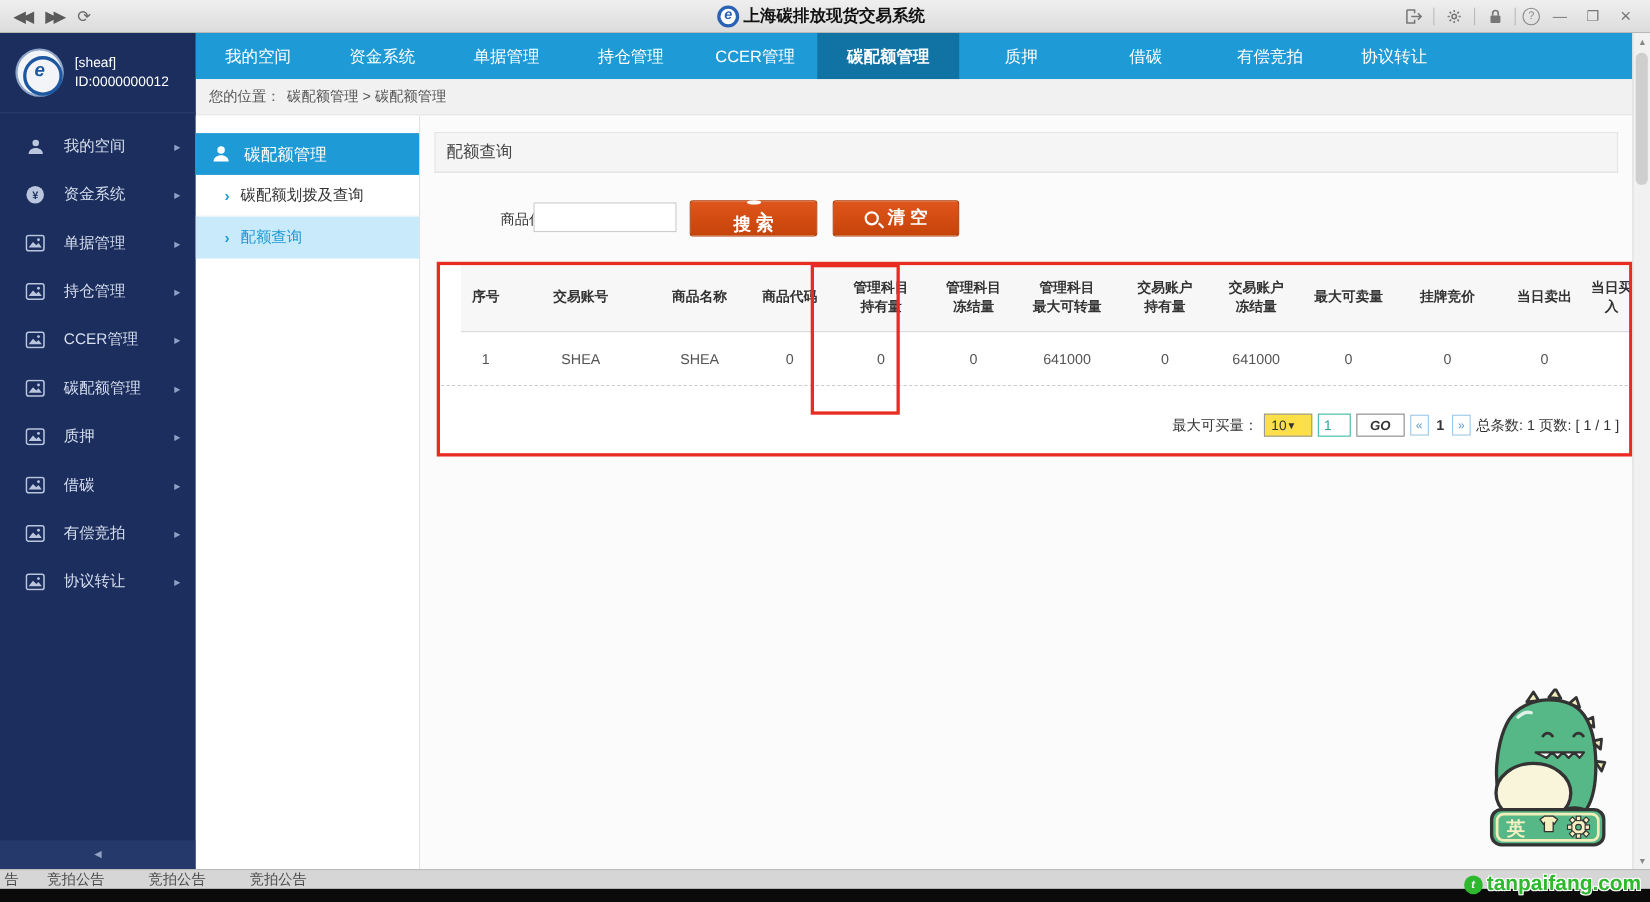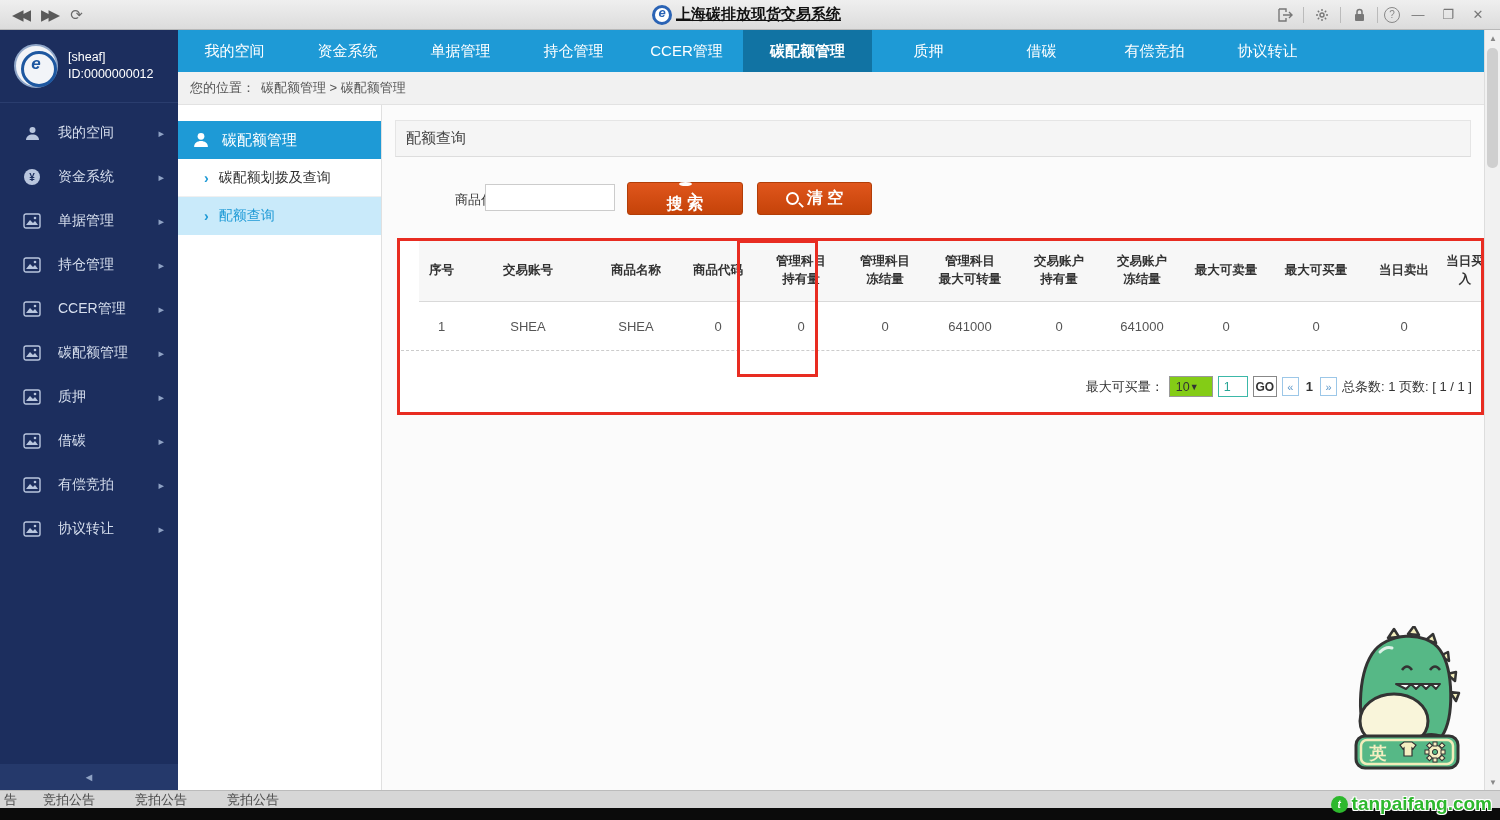--- a/index.html
+++ b/index.html
@@ -7,21 +7,21 @@
   body { font-family:"Liberation Sans","DejaVu Sans",sans-serif; background:#fbfbfb; position:relative; }
 
   
   .chrome { position:absolute; left:0; top:0; width:1500px; height:30px;
     background:linear-gradient(#efefef,#dcdcdc); border-bottom:1px solid #b8b8b8;
     display:flex; align-items:center; }
   .chrome-left { display:flex; align-items:center; gap:14px; padding-left:12px; width:220px; }
   .nav-arrow { color:#5a5a5a; font-size:15px; letter-spacing:-4px; cursor:pointer; }
   .refresh { color:#6a6a6a; font-size:15px; cursor:pointer; }
   .chrome-title { flex:1; display:flex; align-items:center; justify-content:center; gap:4px;
-    font-size:15px; font-weight:bold; color:#111;text-decoration:underline; }
+    font-size:15px; font-weight:bold; color:#111; }
   .chrome-right { display:flex; align-items:center; gap:6px; padding-right:10px; }
   .chrome-btn { width:24px; height:20px; display:flex; align-items:center; justify-content:center;
     color:#777; font-size:13px; cursor:pointer; }
   .sep { width:1px; height:16px; background:#bbb; }
   .logo-badge { width:20px; height:20px; border-radius:50%; background:#fff;
     border:3px solid #2a63b5; position:relative; display:inline-block; }
   .logo-badge::after { content:"e"; position:absolute; left:0; top:-3px; width:14px;
     text-align:center; color:#2a63b5; font-size:13px; font-weight:bold; font-style:italic; }
 
   
@@ -95,27 +95,27 @@
   .tbl-head .cell { display:flex; align-items:center; justify-content:center; text-align:center;
     font-size:12.5px; font-weight:bold; color:#333; white-space:pre-line; line-height:18px; }
   .tbl-row { height:48px; }
   .tbl-row .cell { display:flex; align-items:center; justify-content:center;
     font-size:13px; color:#555; }
   .row-dash { margin:0 4px; border-bottom:1px dashed #ccc; }
 
   
   .pager { position:absolute; right:12px; top:138px; display:flex; align-items:center; gap:5px;
     font-size:13px; color:#333; }
-  .pg-select { width:44px; height:21px; border:1px solid #999; background:#84cc16; display:flex;
+  .pg-select { width:44px; height:21px; border:1px solid #999; background:#fde047; display:flex;
     align-items:center; justify-content:space-between; padding:0 20px 0 6px; font-size:12.5px; cursor:pointer; }
   .pg-select .car { font-size:9px; color:#333; }
   .pg-input { width:30px; height:21px; border:1px solid #3cb8a8; color:#2aa595; font-size:12.5px;
     display:flex; align-items:center; padding-left:5px; background:#fff; }
-  .pg-go { width:24px; height:21px; border:1px solid #888; background:#fff; font-weight:bold;
-    font-size:12px; display:flex; align-items:center; justify-content:center; cursor:pointer; }
+  .pg-go { width:44px; height:21px; border:1px solid #888; background:#fff; font-weight:bold;
+    font-size:12px; display:flex; align-items:center; justify-content:center; cursor:pointer;font-style:italic; }
   .pg-nav { width:17px; height:19px; border:1px solid #9cc7e8; color:#5b96c8; background:#fff;
     font-size:11px; display:flex; align-items:center; justify-content:center; cursor:pointer; }
   .pg-cur { font-weight:bold; margin:0 2px; }
 
   
   .red-outer { position:absolute; left:397px; top:238px; width:1087px; height:177px;
     border:3px solid #e82c21; pointer-events:none; }
   .red-inner { position:absolute; left:737px; top:240px; width:81px; height:137px;
     border:3px solid #e82c21; pointer-events:none; }
 
@@ -367,21 +367,21 @@
 持有量</div>
     <div class="cell">管理科目
 冻结量</div>
     <div class="cell">管理科目
 最大可转量</div>
     <div class="cell">交易账户
 持有量</div>
     <div class="cell">交易账户
 冻结量</div>
     <div class="cell">最大可卖量</div>
-    <div class="cell">最大可买量</div>
+    <div class="cell">挂牌竞价</div>
     <div class="cell">当日卖出</div>
     <div class="cell">当日买入</div>
   </div>
   <div class="tbl-grid tbl-row">
     <div class="cell">1</div>
     <div class="cell">SHEA</div>
     <div class="cell">SHEA</div>
     <div class="cell">0</div>
     <div class="cell">0</div>
     <div class="cell">0</div>

